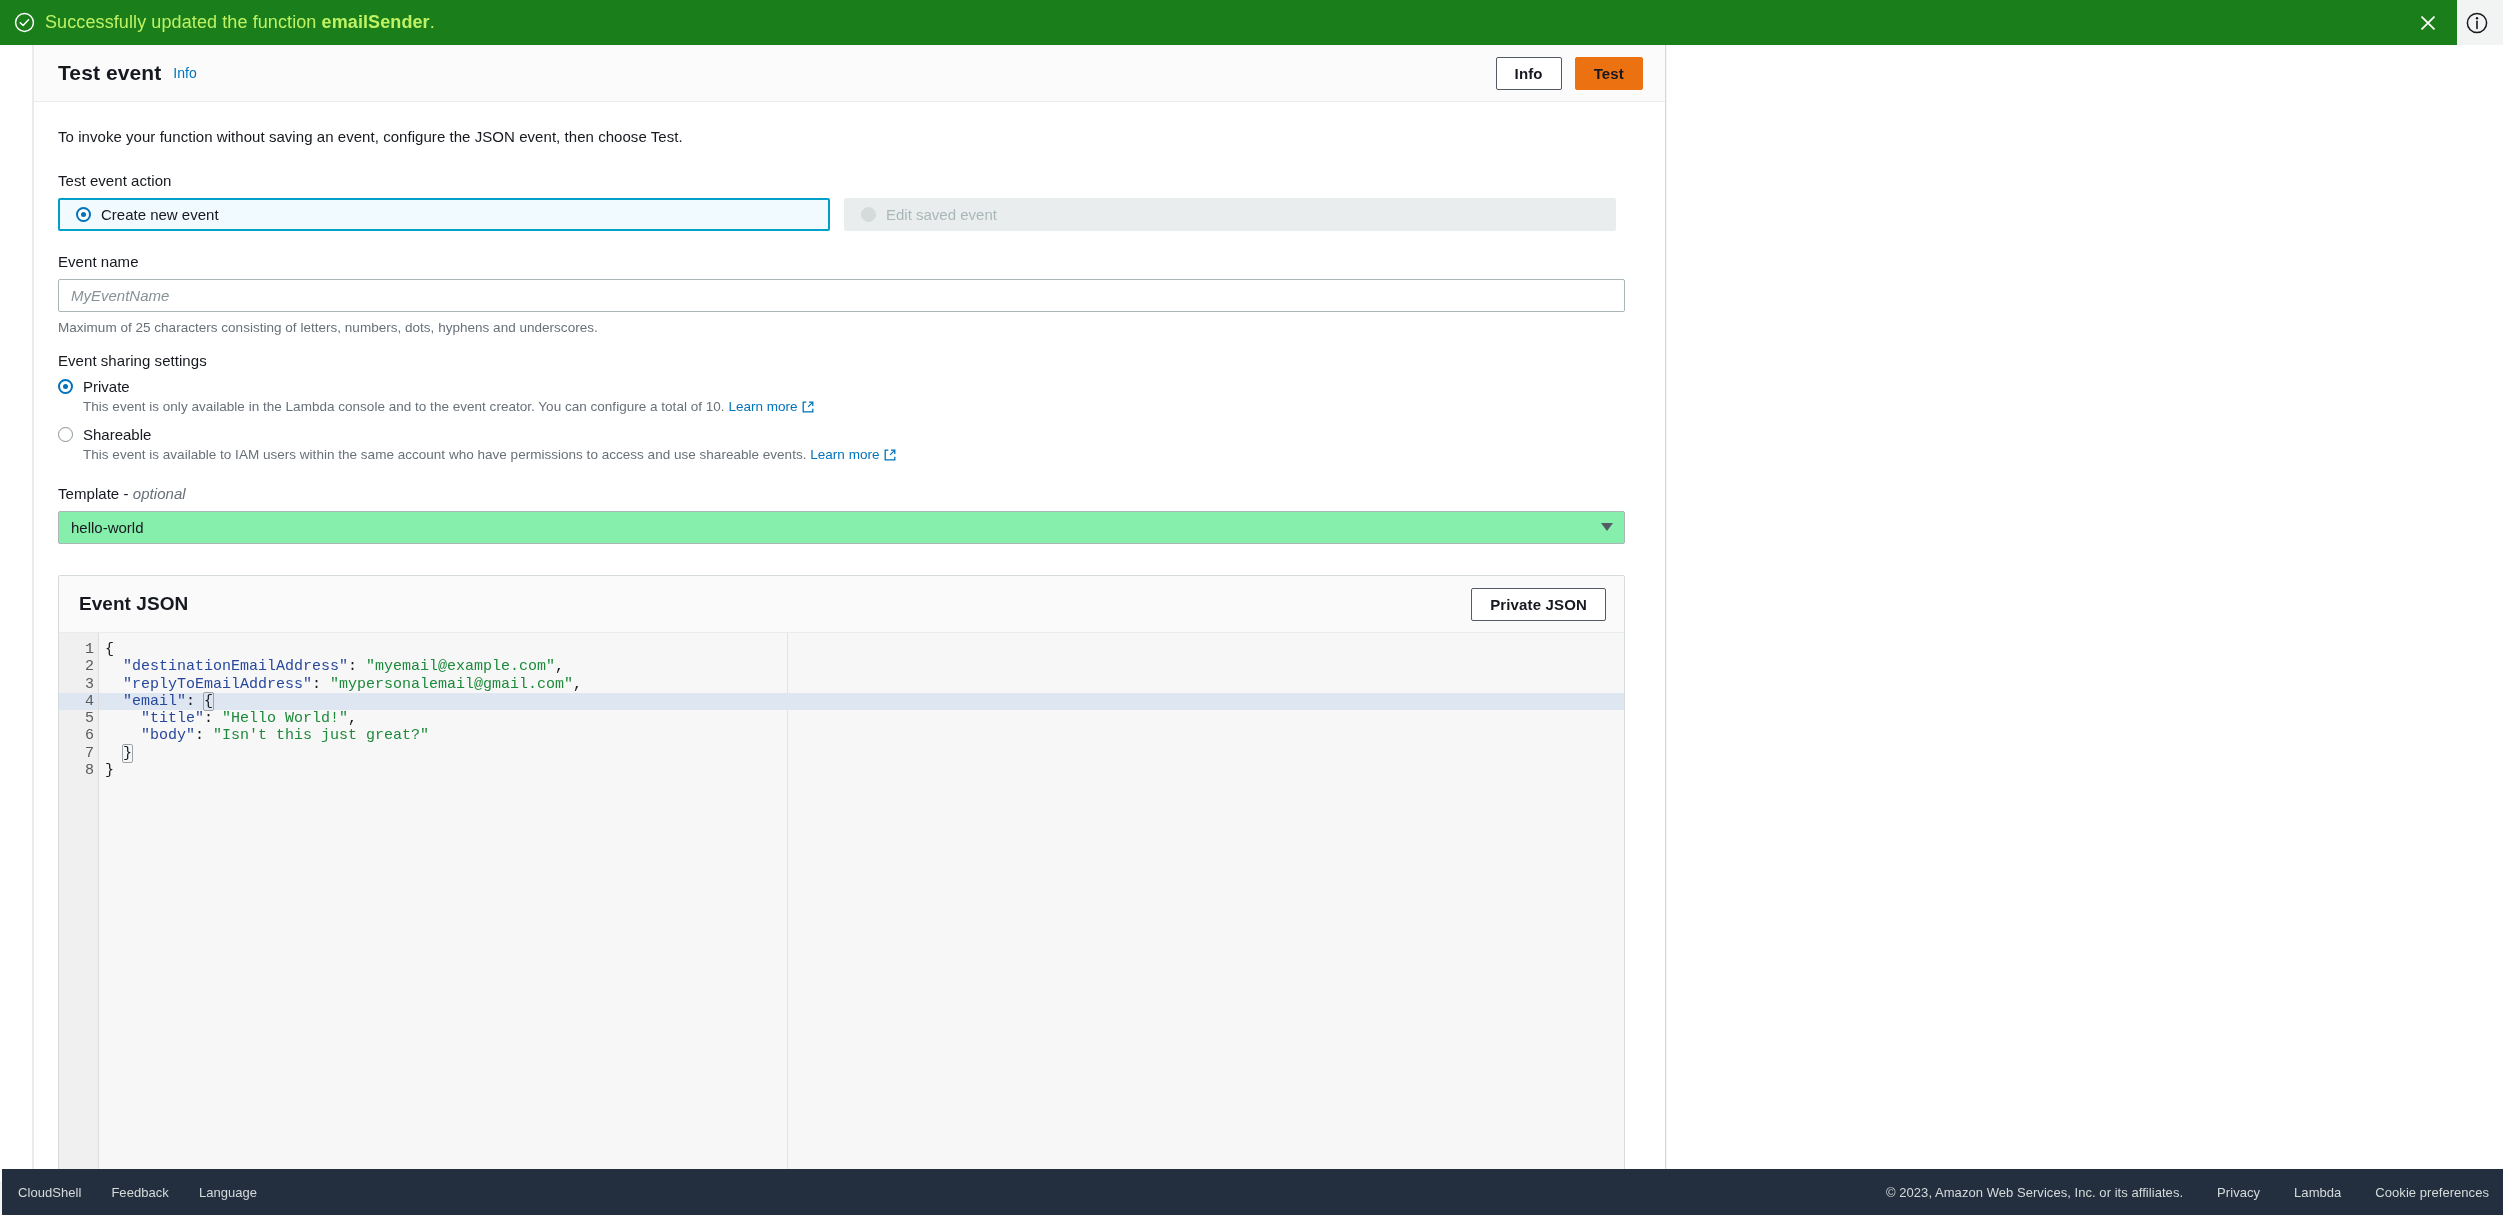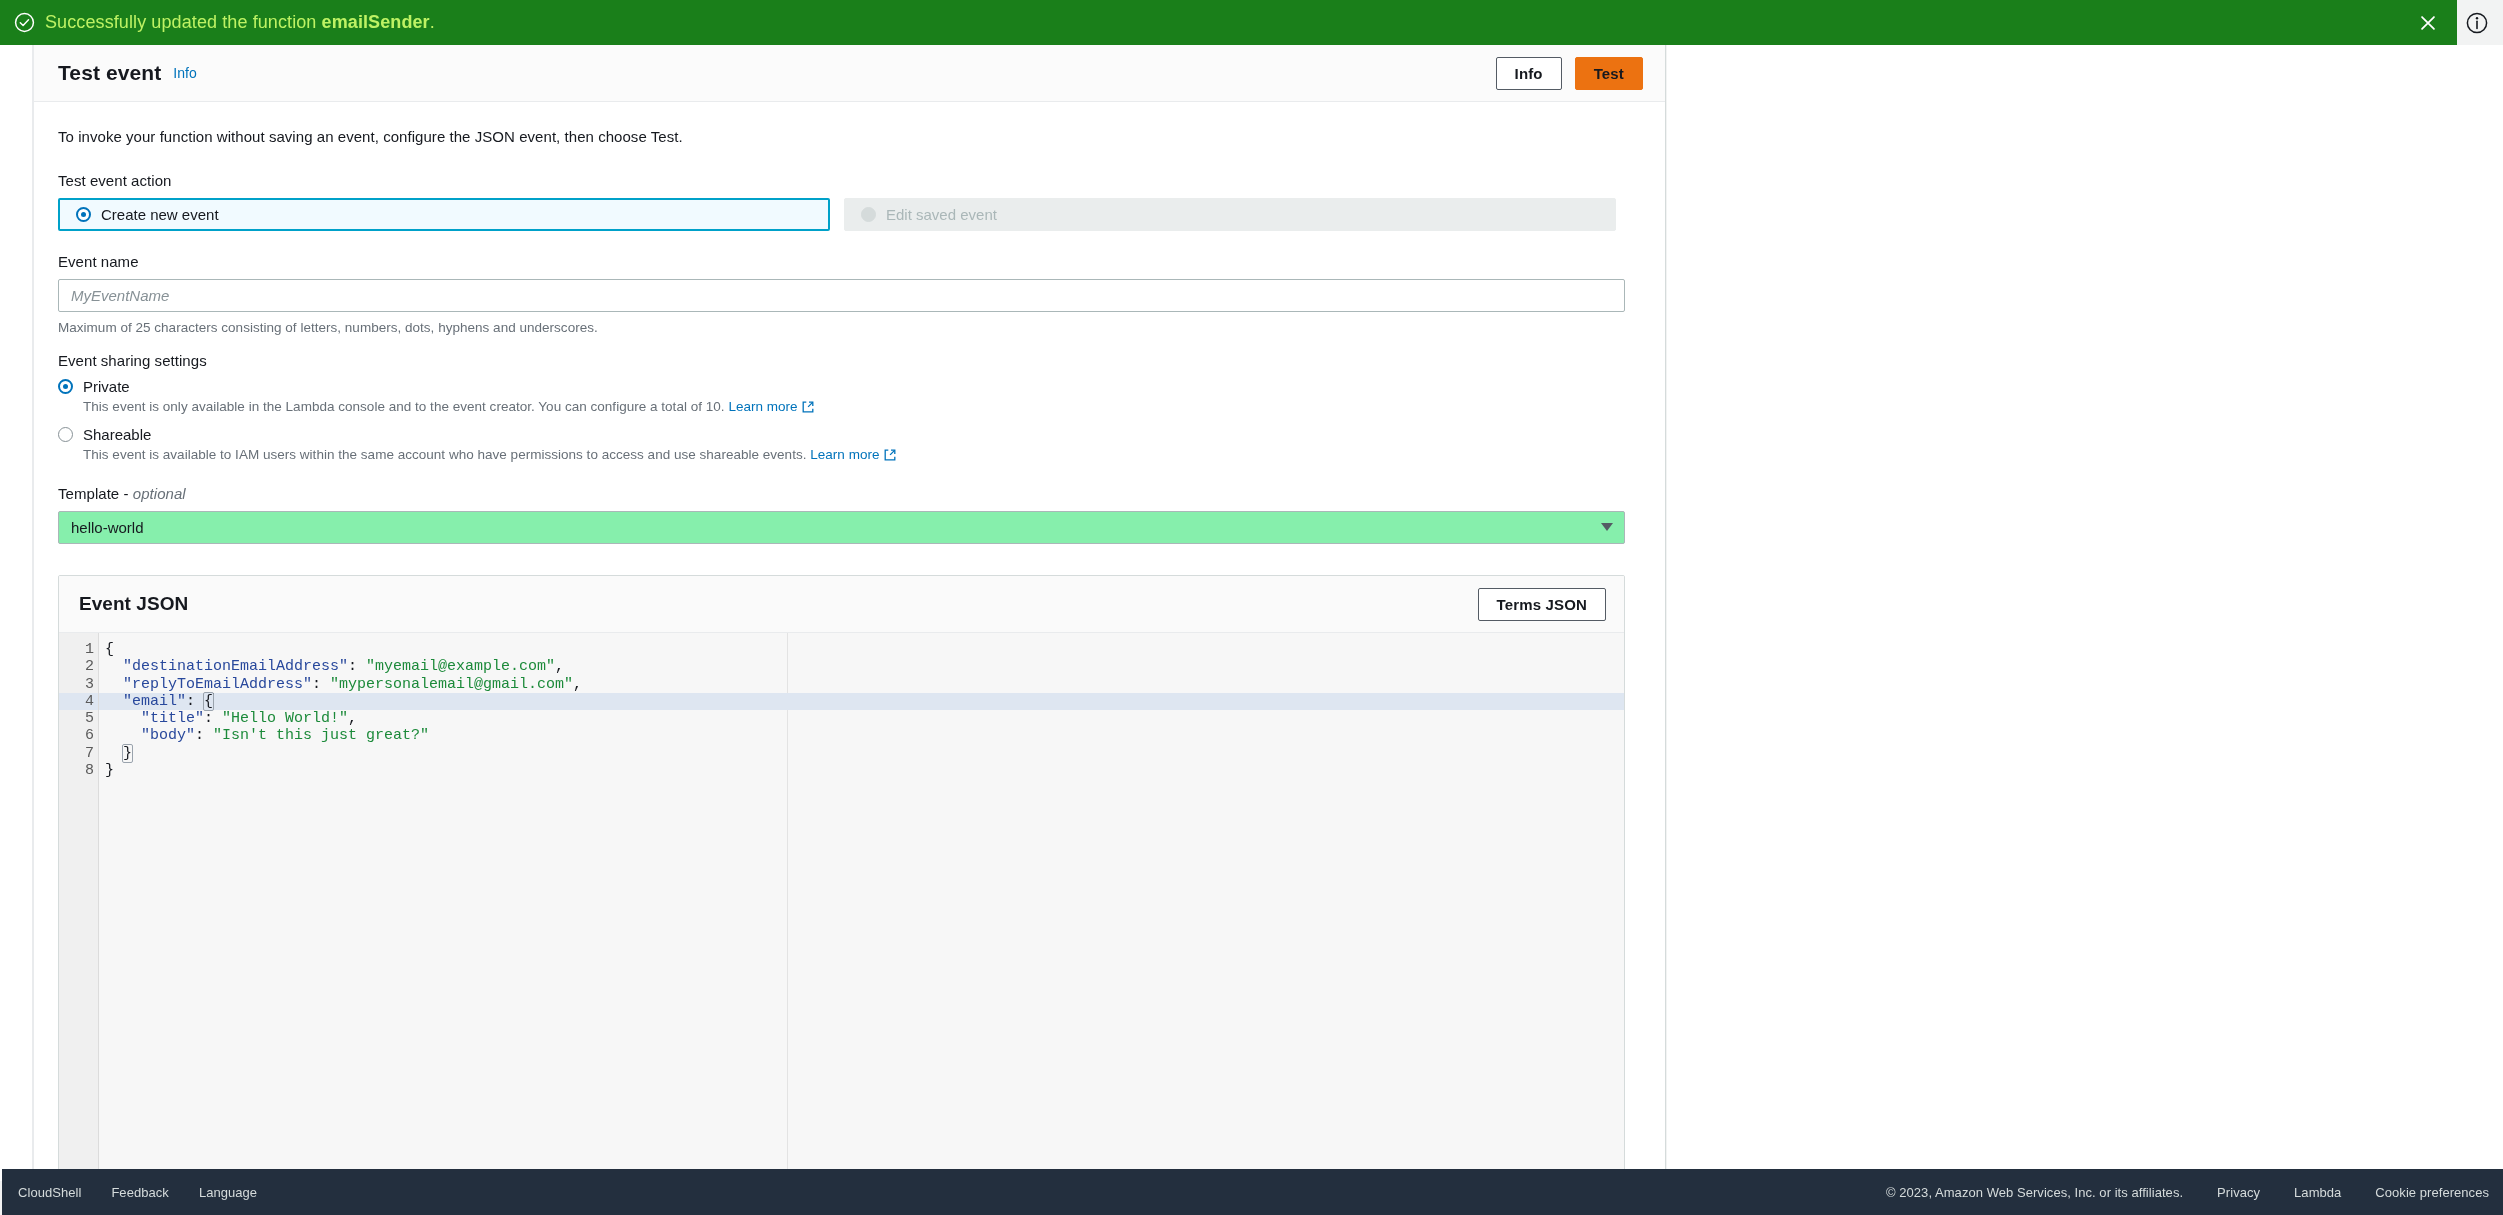--- a/index.html
+++ b/index.html
@@ -514,21 +514,21 @@
       <div class="select-box">
         <span>hello-world</span>
       </div>
       <span class="select-caret"></span>
     </div>
 
     
     <div class="editor-card">
       <div class="editor-head">
         <span class="editor-title">Event JSON</span>
-        <button class="btn btn-normal">Terms JSON</button>
+        <button class="btn btn-normal">Private JSON</button>
       </div>
       <div class="editor-area">
         <div class="gutter" id="gutter">
             <div class="gutter-line">1<span class="fold">▼</span></div>
             <div class="gutter-line">2</div>
             <div class="gutter-line">3</div>
             <div class="gutter-line active">4<span class="fold">▼</span></div>
             <div class="gutter-line">5</div>
             <div class="gutter-line">6</div>
             <div class="gutter-line">7</div>

